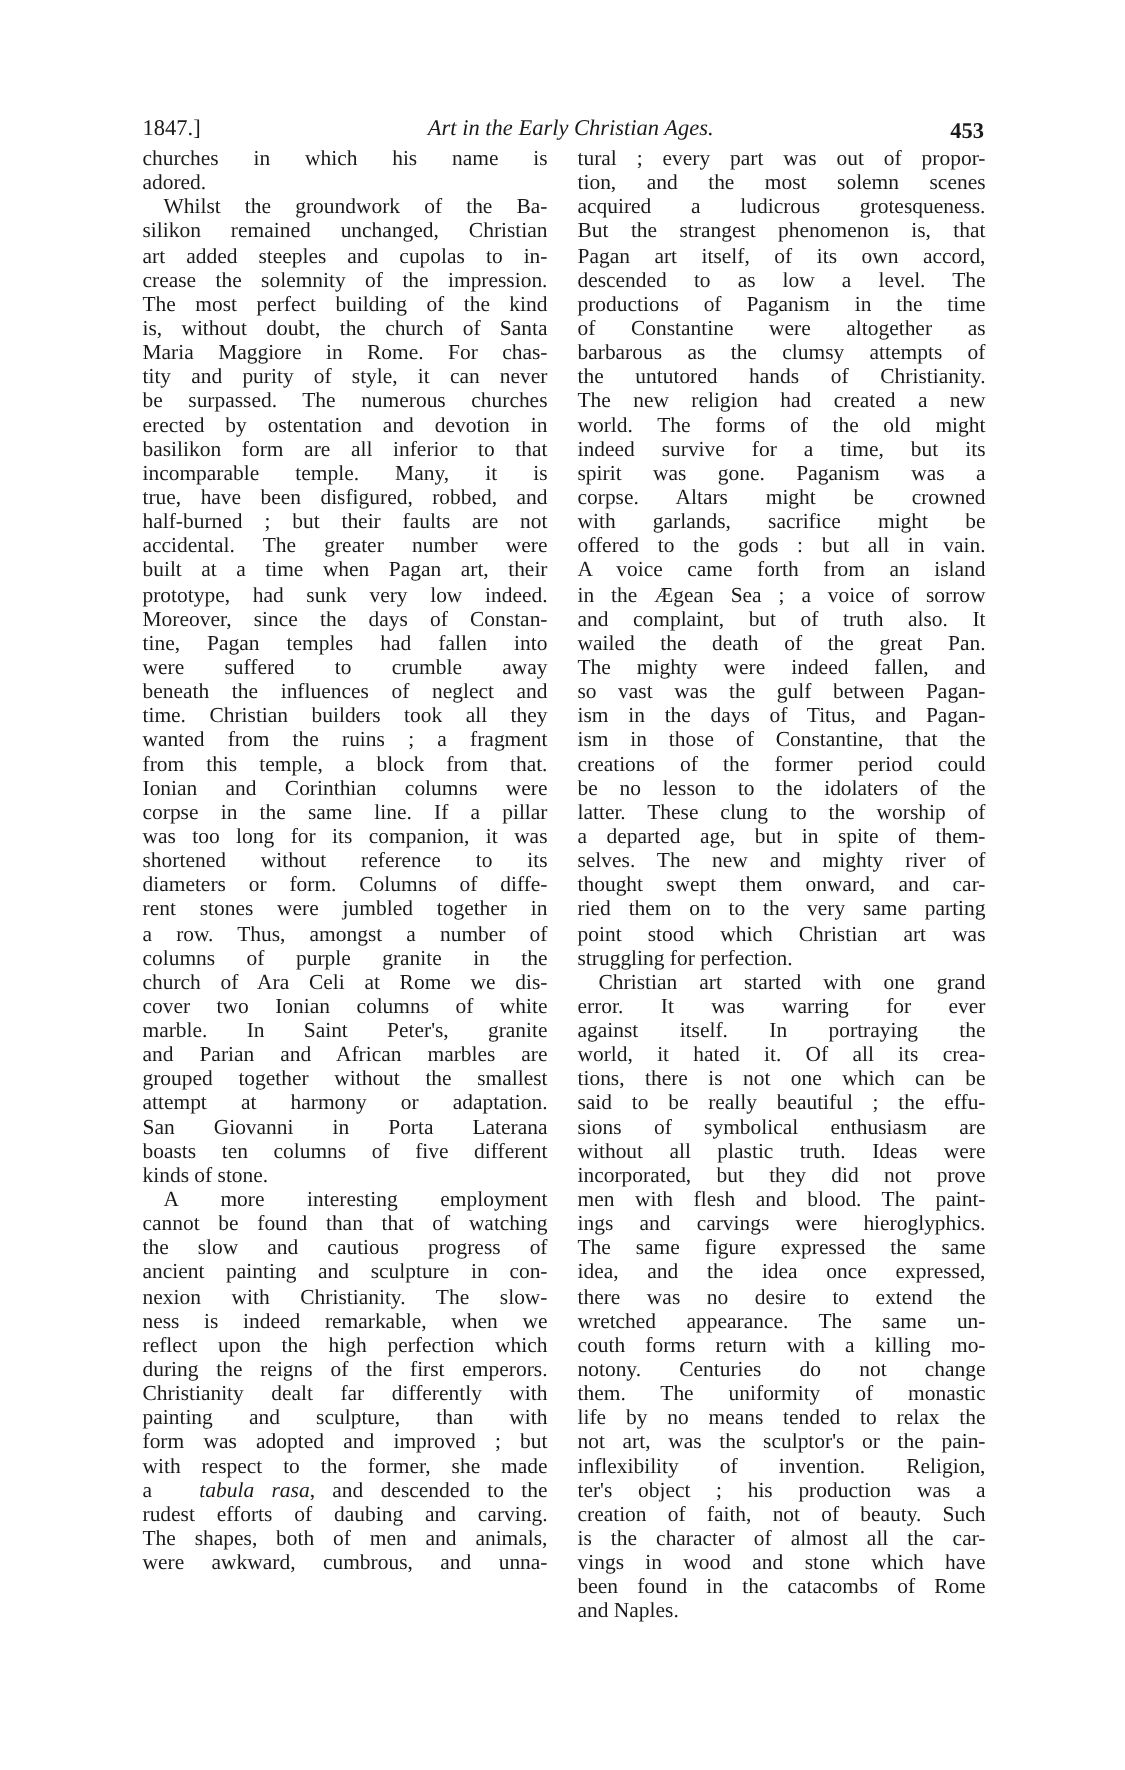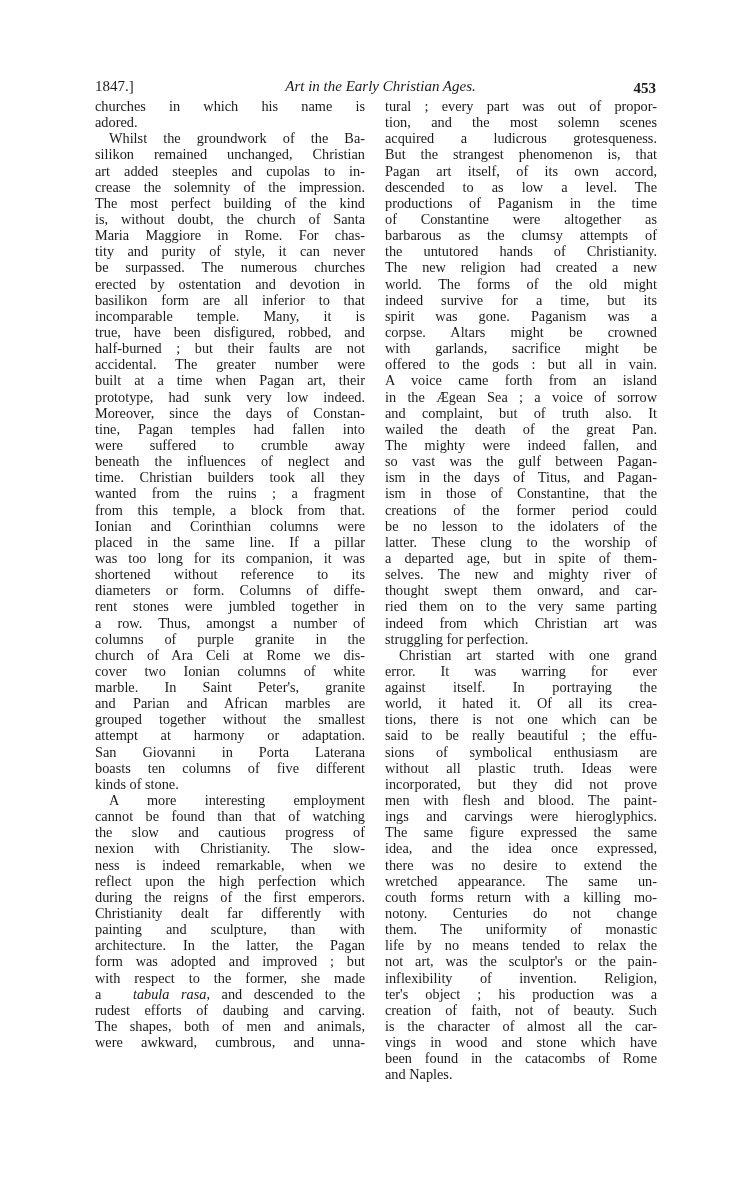--- a/index.html
+++ b/index.html
@@ -47,46 +47,46 @@
       <span class="ln">built at a time when Pagan art, their</span>
       <span class="ln">prototype, had sunk very low indeed.</span>
       <span class="ln">Moreover, since the days of Constan-</span>
       <span class="ln">tine, Pagan temples had fallen into</span>
       <span class="ln">were suffered to crumble away</span>
       <span class="ln">beneath the influences of neglect and</span>
       <span class="ln">time. Christian builders took all they</span>
       <span class="ln">wanted from the ruins ; a fragment</span>
       <span class="ln">from this temple, a block from that.</span>
       <span class="ln">Ionian and Corinthian columns were</span>
-      <span class="ln">placed in the same line. If a pillar</span>
+      <span class="ln">corpse in the same line. If a pillar</span>
       <span class="ln">was too long for its companion, it was</span>
       <span class="ln">shortened without reference to its</span>
       <span class="ln">diameters or form. Columns of diffe-</span>
       <span class="ln">rent stones were jumbled together in</span>
       <span class="ln">a row. Thus, amongst a number of</span>
       <span class="ln">columns of purple granite in the</span>
       <span class="ln">church of Ara Celi at Rome we dis-</span>
       <span class="ln">cover two Ionian columns of white</span>
       <span class="ln">marble. In Saint Peter's, granite</span>
       <span class="ln">and Parian and African marbles are</span>
       <span class="ln">grouped together without the smallest</span>
       <span class="ln">attempt at harmony or adaptation.</span>
       <span class="ln">San Giovanni in Porta Laterana</span>
       <span class="ln">boasts ten columns of five different</span>
       <span class="ln end">kinds of stone.</span>
       <span class="ln indent">A more interesting employment</span>
       <span class="ln">cannot be found than that of watching</span>
       <span class="ln">the slow and cautious progress of</span>
+      <span class="ln">ancient painting and sculpture in con-</span>
       <span class="ln">nexion with Christianity. The slow-</span>
       <span class="ln">ness is indeed remarkable, when we</span>
       <span class="ln">reflect upon the high perfection which</span>
       <span class="ln">during the reigns of the first emperors.</span>
       <span class="ln">Christianity dealt far differently with</span>
       <span class="ln">painting and sculpture, than with</span>
-      <span class="ln">architecture. In the latter, the Pagan</span>
       <span class="ln">form was adopted and improved ; but</span>
       <span class="ln">with respect to the former, she made</span>
       <span class="ln"><span>a </span><span class="it">tabula rasa</span><span>, and descended to the</span></span>
       <span class="ln">rudest efforts of daubing and carving.</span>
       <span class="ln">The shapes, both of men and animals,</span>
       <span class="ln">were awkward, cumbrous, and unna-</span>
     </div>
   <div class="col col-right" id="col-right">
       <span class="ln">tural ; every part was out of propor-</span>
       <span class="ln">tion, and the most solemn scenes</span>
@@ -113,21 +113,21 @@
       <span class="ln">so vast was the gulf between Pagan-</span>
       <span class="ln">ism in the days of Titus, and Pagan-</span>
       <span class="ln">ism in those of Constantine, that the</span>
       <span class="ln">creations of the former period could</span>
       <span class="ln">be no lesson to the idolaters of the</span>
       <span class="ln">latter. These clung to the worship of</span>
       <span class="ln">a departed age, but in spite of them-</span>
       <span class="ln">selves. The new and mighty river of</span>
       <span class="ln">thought swept them onward, and car-</span>
       <span class="ln">ried them on to the very same parting</span>
-      <span class="ln">indeed from which Christian art was</span>
+      <span class="ln">point stood which Christian art was</span>
       <span class="ln end">struggling for perfection.</span>
       <span class="ln indent">Christian art started with one grand</span>
       <span class="ln">error. It was warring for ever</span>
       <span class="ln">against itself. In portraying the</span>
       <span class="ln">world, it hated it. Of all its crea-</span>
       <span class="ln">tions, there is not one which can be</span>
       <span class="ln">said to be really beautiful ; the effu-</span>
       <span class="ln">sions of symbolical enthusiasm are</span>
       <span class="ln">without all plastic truth. Ideas were</span>
       <span class="ln">incorporated, but they did not prove</span>

